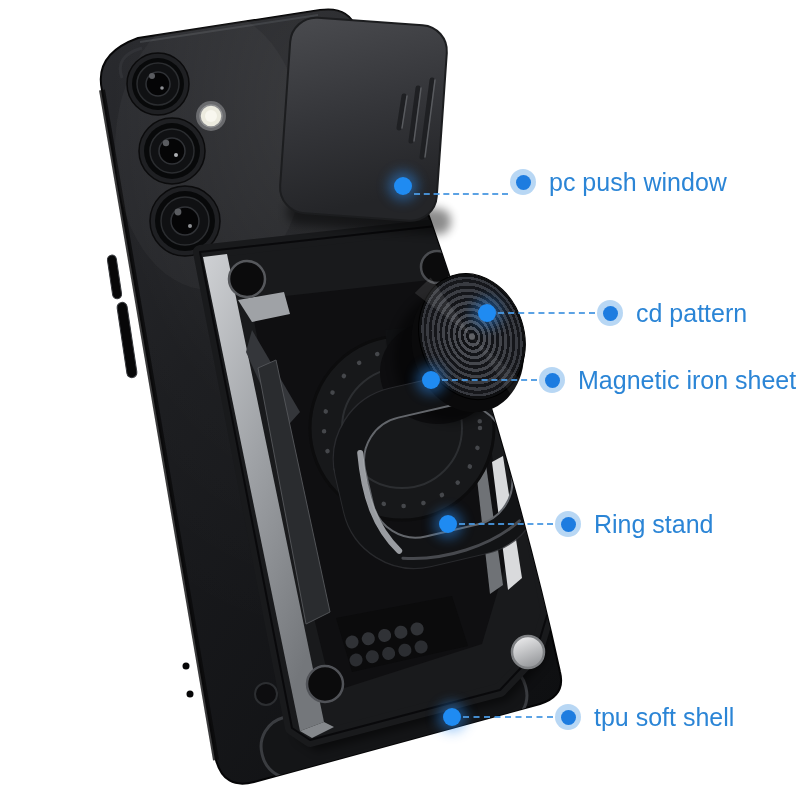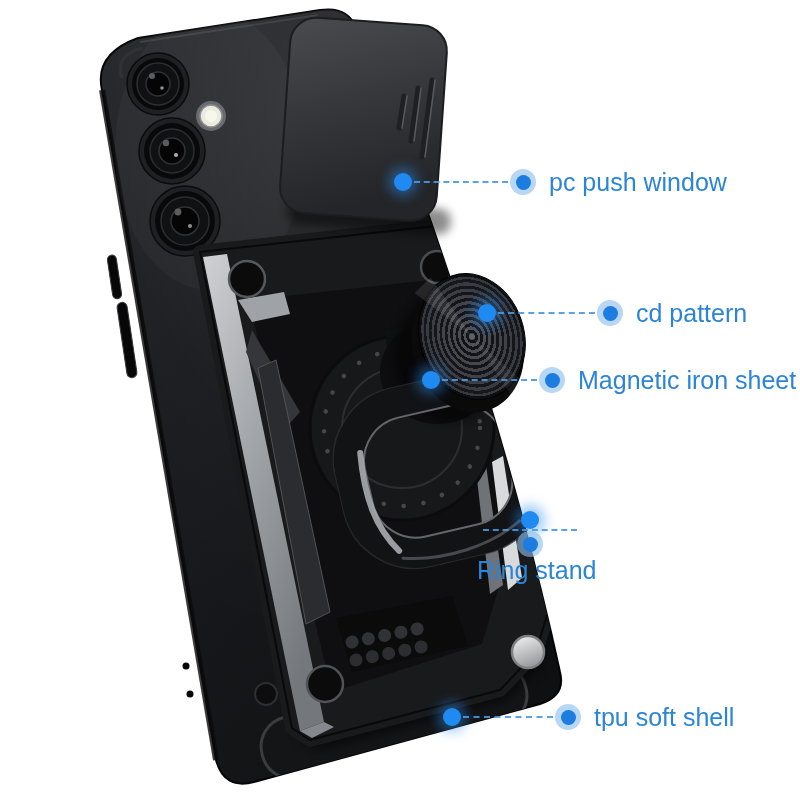--- a/index.html
+++ b/index.html
@@ -224,21 +224,21 @@
         <path d="M 404 96 L 399 128" stroke="#1f2023" stroke-width="5" stroke-linecap="round" fill="none"></path>
         <path d="M 407 96 L 402 128" stroke="#595b5f" stroke-width="1.5" stroke-linecap="round" fill="none"></path>
         <path d="M 418 88 L 411 141" stroke="#1f2023" stroke-width="5" stroke-linecap="round" fill="none"></path>
         <path d="M 421 88 L 414 141" stroke="#595b5f" stroke-width="1.5" stroke-linecap="round" fill="none"></path>
         <path d="M 432 80 L 422 157" stroke="#1f2023" stroke-width="5" stroke-linecap="round" fill="none"></path>
         <path d="M 435 80 L 425 157" stroke="#595b5f" stroke-width="1.5" stroke-linecap="round" fill="none"></path>
       </g>
     </g>
   </svg>
 
-  <div class="callout" style="left:394px;top:169px;">
+  <div class="callout" style="left:394px;top:169px;align-items:flex-end;">
     <span class="target-dot"></span>
     <span class="leader" style="width:94px;"></span>
     <span class="label-dot">
         <span class="core"></span>
       </span>
     <span class="callout-text">pc push window</span>
   </div>
 
   <div class="callout" style="left:478px;top:300px;justify-content:space-between;">
     <span class="target-dot"></span>
@@ -251,21 +251,21 @@
 
   <div class="callout" style="left:422px;top:367px;">
     <span class="target-dot"></span>
     <span class="leader" style="width:95px;"></span>
     <span class="label-dot">
         <span class="core"></span>
       </span>
     <span class="callout-text">Magnetic iron sheet</span>
   </div>
 
-  <div class="callout" style="left:464px;top:511px;flex-direction:column;">
+  <div class="callout" style="left:439px;top:511px;">
     <span class="target-dot"></span>
     <span class="leader" style="width:94px;"></span>
     <span class="label-dot">
         <span class="core"></span>
       </span>
     <span class="callout-text">Ring stand</span>
   </div>
 
   <div class="callout" style="left:443px;top:704px;align-items:center;">
     <span class="target-dot"></span>

